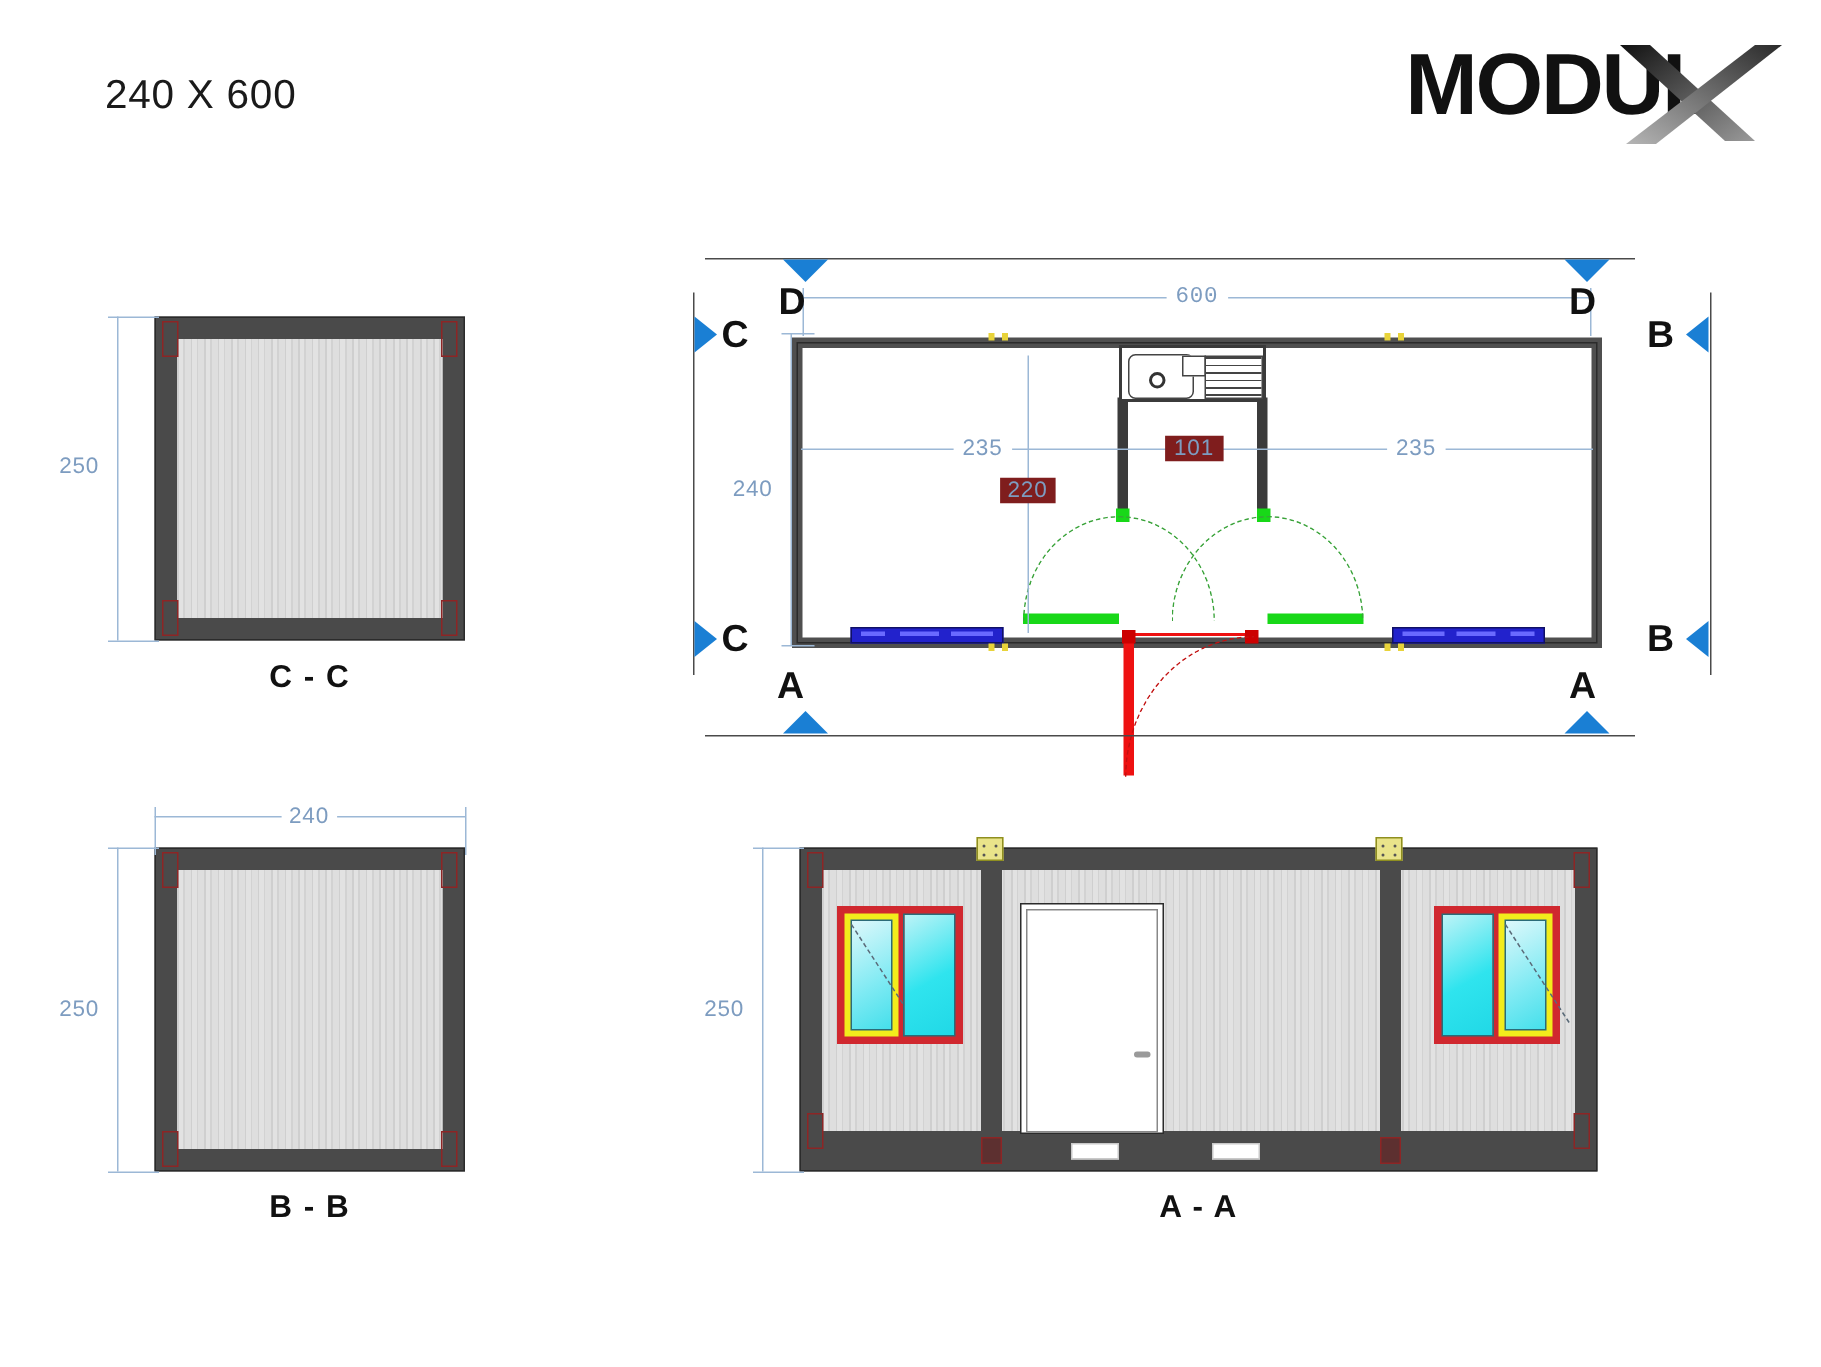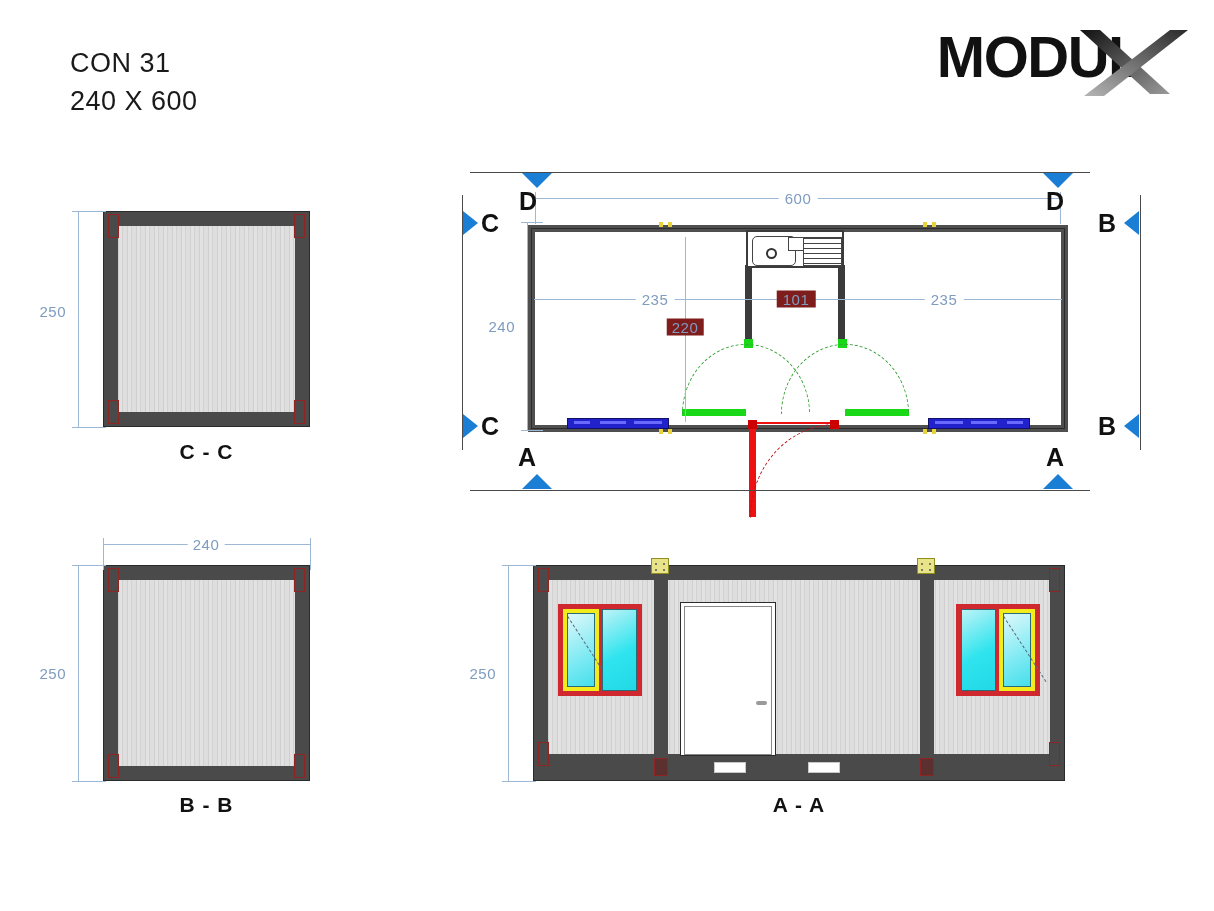--- a/index.html
+++ b/index.html
@@ -99,21 +99,20 @@
   .hingeplate{position:absolute;box-sizing:border-box;border:1.5px solid #8f8f20;background:#e9e48a;}
   .hingeplate b{position:absolute;width:2px;height:2px;background:#555;border-radius:50%;display:block;}
   .botred{position:absolute;box-sizing:border-box;border:1px solid #8d2525;background:#5d3030;}
 </style>
 </head>
 <body>
 
 <div class="stage">
 
   <div class="abs" id="title-block">
-    <div>CON 31</div>
     <div>240 X 600</div>
   </div>
 
   <div class="abs" id="brand-logo">
     <span class="word">MODUL</span>
     <svg width="120" height="88" viewBox="0 0 120 88">
       <defs>
         <linearGradient id="xg1" x1="0" y1="0" x2="1" y2="1">
           <stop offset="0%" stop-color="#111"></stop>
             <stop offset="100%" stop-color="#9a9a9a"></stop>
@@ -271,21 +270,21 @@
 
     <div id="entry-head" style="left:752px;top:422px;width:84px;"></div>
     <div id="entry-leaf" style="left:749px;top:422px;width:7px;height:95px;"></div>
     <div class="reddot" style="left:830px;top:420px;width:9px;height:9px;"></div>
     <div class="reddot" style="left:748px;top:420px;width:9px;height:9px;"></div>
     <div id="entry-arc" style="left:750px;top:424px;width:172px;height:188px;clip-path:polygon(0 0,50% 0,50% 50%,0 50%);"></div>
 
     <div class="abs dimline h" style="left:535px;top:198px;width:526px;"></div>
     <div class="abs dimline v" style="left:535px;top:192px;height:32px;"></div>
     <div class="abs dimline v" style="left:1060px;top:192px;height:32px;"></div>
-    <div class="abs dimtext" style="left:798px;top:198px;transform:translate(-50%,-50%);background:#fff;padding:0 6px;">600</div>
+    <div class="abs dimtext" style="left:798px;top:198px;transform:translate(-50%,-50%);background:#fff;padding:0 6px;font-family:Liberation Mono, monospace;">600</div>
 
     <div class="abs dimline v" style="left:527px;top:222px;height:208px;"></div>
     <div class="abs dimline h" style="left:521px;top:222px;width:22px;"></div>
     <div class="abs dimline h" style="left:521px;top:430px;width:22px;"></div>
     <div class="abs dimtext" style="left:515px;top:326px;transform:translate(-100%,-50%);">240</div>
 
     <div class="abs dimline h" style="left:534px;top:299px;width:528px;"></div>
     <div class="abs dimtext" style="left:655px;top:299px;transform:translate(-50%,-50%);background:#fff;padding:0 6px;">235</div>
     <div class="abs dimtext" style="left:796px;top:299px;transform:translate(-50%,-50%);background:#7f1d1d;padding:0 6px;">101</div>
     <div class="abs dimtext" style="left:944px;top:299px;transform:translate(-50%,-50%);background:#fff;padding:0 6px;">235</div>

